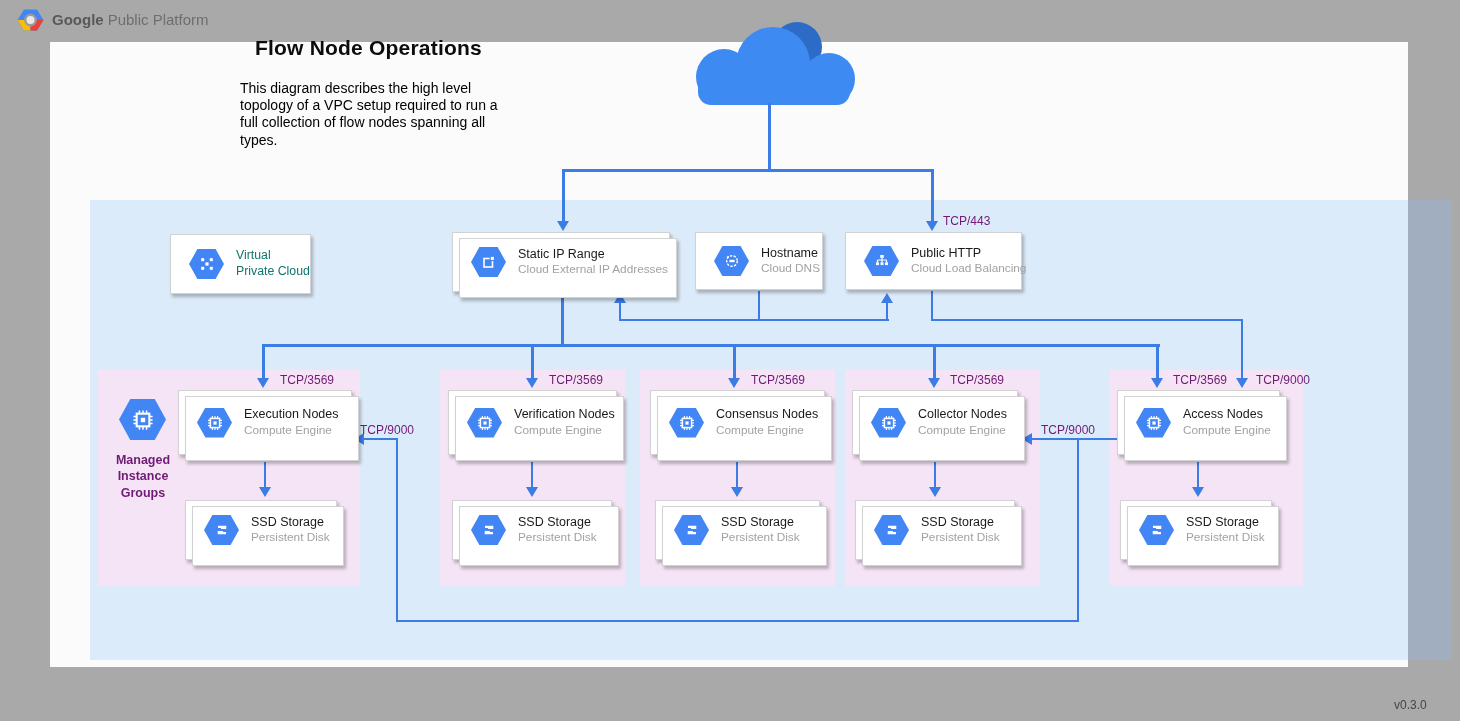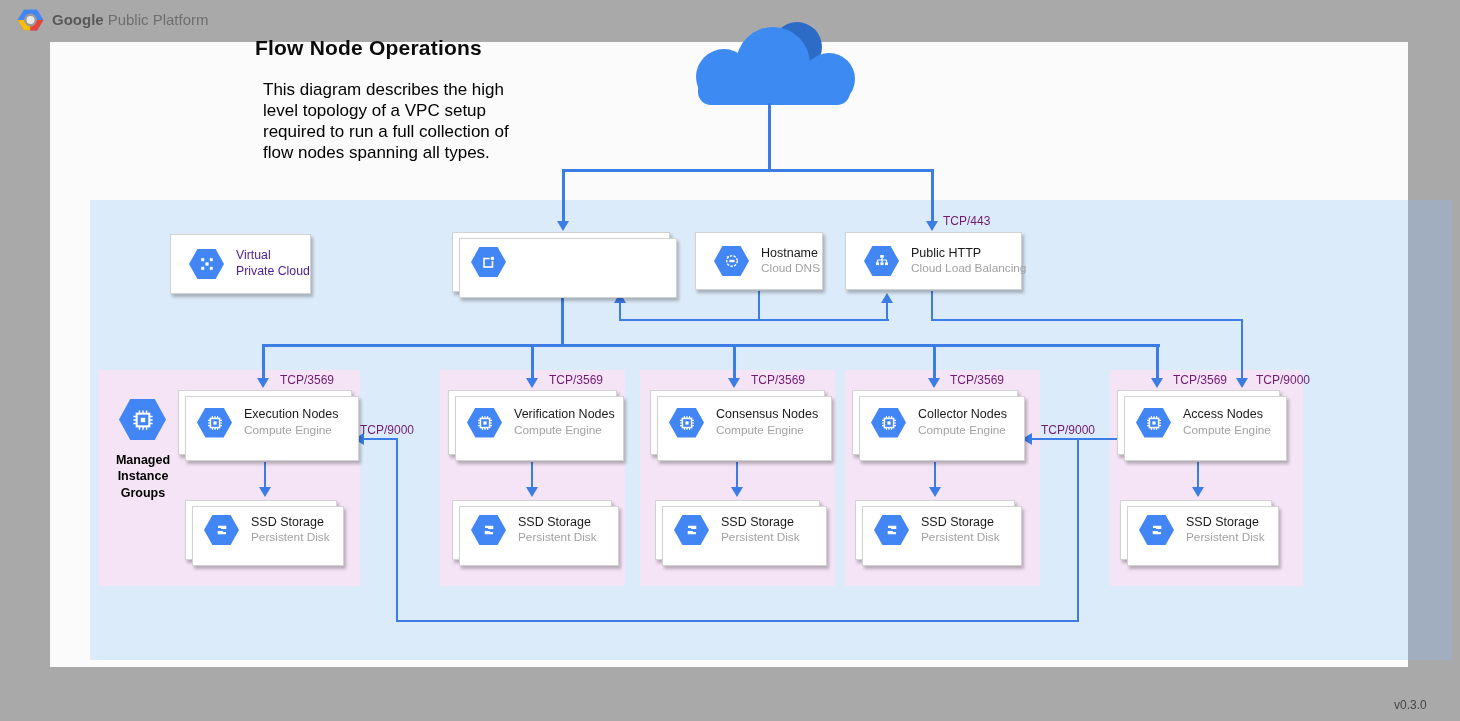--- a/index.html
+++ b/index.html
@@ -9,44 +9,44 @@
   .canvas{position:absolute;left:50px;top:42px;width:1358px;height:625px;background:#fbfbfc;}
   .blue-area{position:absolute;left:90px;top:200px;width:1318px;height:460px;background:#dcebf9;}
   .blue-edge{position:absolute;left:1408px;top:200px;width:44px;height:460px;background:#a0aec0;}
 
   
   .brand{position:absolute;left:52px;top:11px;font-size:15px;color:#6e6e6e;}
   .brand b{color:#595959;font-weight:700;margin-right:4px;}
   .gcp-logo{position:absolute;left:17px;top:8px;}
 
   .page-title{position:absolute;left:255px;top:36px;font-size:21px;font-weight:700;color:#0c0c0c;letter-spacing:0.2px;}
-  .desc{position:absolute;left:263px;top:80px;width:274px;font-size:17px;line-height:1.23;color:#000;}
+  .desc{position:absolute;left:240px;top:80px;width:274px;font-size:14px;line-height:1.23;color:#000;}
 
   .version{position:absolute;left:1394px;top:698px;font-size:12px;color:#454545;}
 
   
   .group{position:absolute;top:370px;height:216px;background:#f5e4f5;}
 
   
   .card{position:absolute;height:60px;background:#fff;border:1px solid #d2d2d2;
         box-shadow:2px 3px 3px rgba(0,0,0,0.25);display:flex;align-items:center;
         gap:12px;padding-left:18px;box-sizing:border-box;z-index:5;}
   .stacked{z-index:5;}
   .stacked::before{content:"";position:absolute;left:6px;top:5px;width:100%;height:100%;
         background:#fff;border:1px solid #d2d2d2;box-shadow:2px 3px 3px rgba(0,0,0,0.25);z-index:-1;}
   .card-text{display:flex;flex-direction:column;line-height:1.25;white-space:nowrap;}
   .card-title{font-size:12.5px;font-weight:500;color:#1a1a1a;}
   .card-sub{font-size:11.8px;color:#a2a2a2;}
-  .card-sub-gray{font-size:12.3px;color:#4c1d95;line-height:1.3;}
+  .card-sub-gray{font-size:12.3px;color:#0f766e;line-height:1.3;}
 
   .hex{flex:0 0 auto;width:35px;height:30px;background:#4285f4;display:flex;align-items:center;justify-content:center;
        clip-path:polygon(0 50%,24% 0,76% 0,100% 50%,76% 100%,24% 100%);}
   .hex-big{position:absolute;left:119px;top:399px;width:47px;height:41px;z-index:4;}
   .mig-label{position:absolute;left:96px;top:452px;width:94px;text-align:center;
-       font-size:12.5px;font-weight:700;color:#000000;line-height:1.3;z-index:4;}
+       font-size:12.5px;font-weight:700;color:#701a75;line-height:1.3;z-index:4;}
 
   
   .ln{position:absolute;background:#3c7ce5;z-index:3;}
   .ah{position:absolute;width:0;height:0;z-index:3;}
   .ah-down{border-left:6px solid transparent;border-right:6px solid transparent;border-top:10px solid #3c7ce5;}
   .ah-up{border-left:6px solid transparent;border-right:6px solid transparent;border-bottom:10px solid #3c7ce5;}
   .ah-left{border-top:6px solid transparent;border-bottom:6px solid transparent;border-right:10px solid #3c7ce5;}
 
   .port-label{position:absolute;font-size:12px;color:#701a75;z-index:4;white-space:nowrap;}
 
@@ -168,20 +168,24 @@
       <span class="card-sub-gray">Private Cloud</span>
     </span>
   </div>
 
   <div class="card stacked" style="left:452px;top:232px;width:218px;">
     <span class="hex">
       <svg width="16" height="16" viewBox="0 0 16 16">
         <rect x="3" y="4.5" width="8.5" height="8.5" fill="none" stroke="#fff" stroke-width="1.6"></rect>
         <rect x="9.2" y="2.2" width="4.3" height="4.3" fill="#fff" stroke="#4285f4" stroke-width="1.2"></rect>
       </svg>
+    </span>
+    <span class="card-text">
+      <span class="card-title">Static IP Range</span>
+      <span class="card-sub">Cloud External IP Addresses</span>
     </span>
   </div>
 
   <div class="card" style="left:845px;top:232px;width:177px;height:58px;">
     <span class="hex">
       <svg width="16" height="16" viewBox="0 0 16 16">
         <rect x="6.2" y="2" width="3.6" height="2.8" fill="#fff"></rect>
         <path d="M8,4.8 V7 M3.5,7 H12.5 M3.5,7 V9.3 M8,7 V9.3 M12.5,7 V9.3" fill="none" stroke="#fff" stroke-width="1.2"></path>
         <rect x="2" y="9.3" width="3" height="2.8" fill="#fff"></rect>
         <rect x="6.5" y="9.3" width="3" height="2.8" fill="#fff"></rect>

